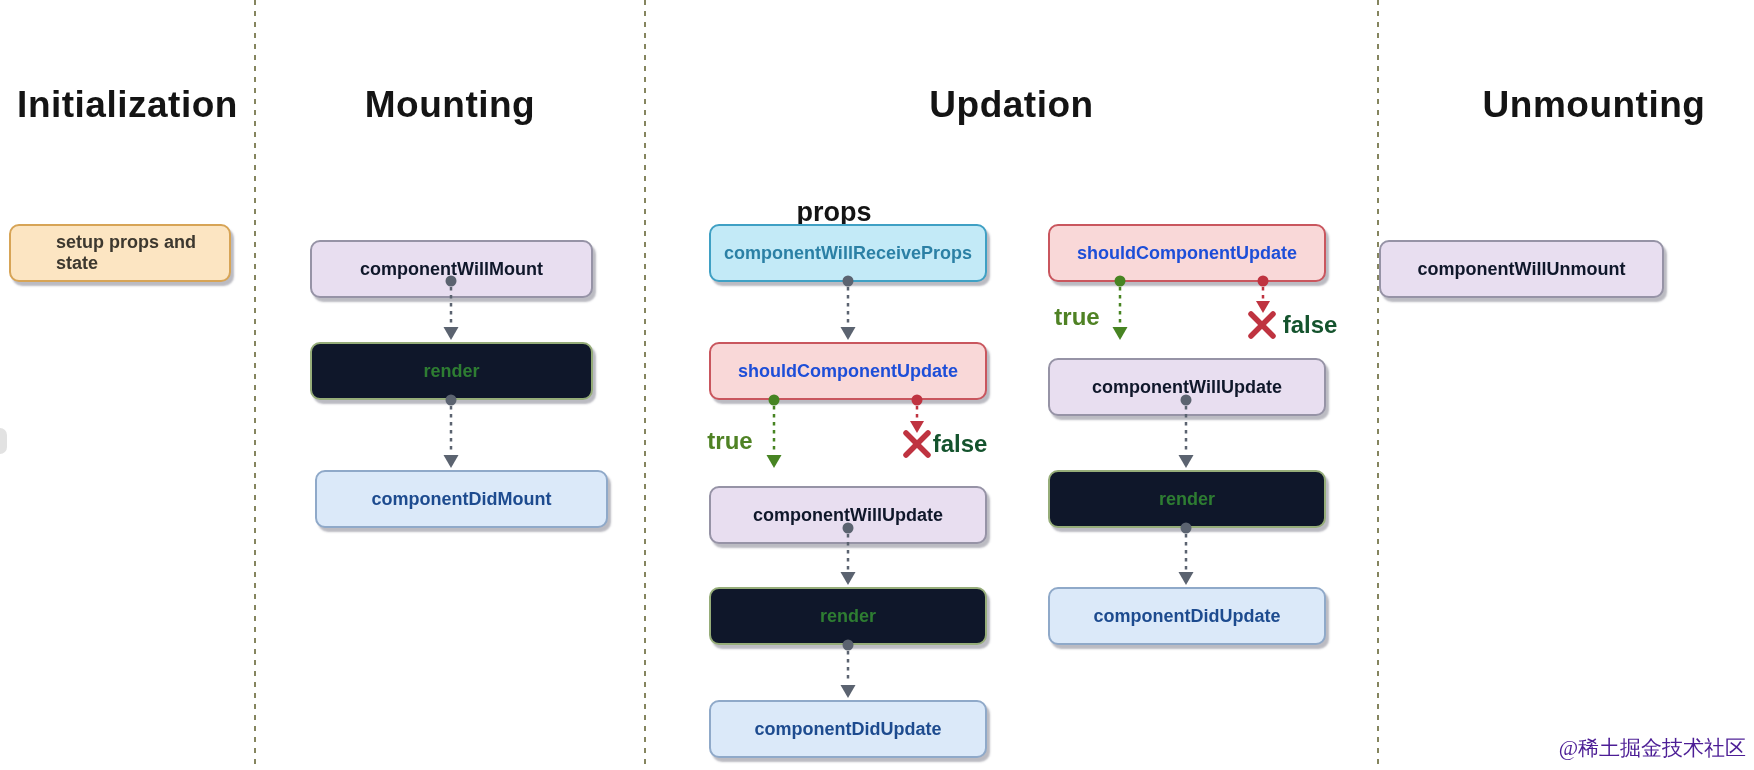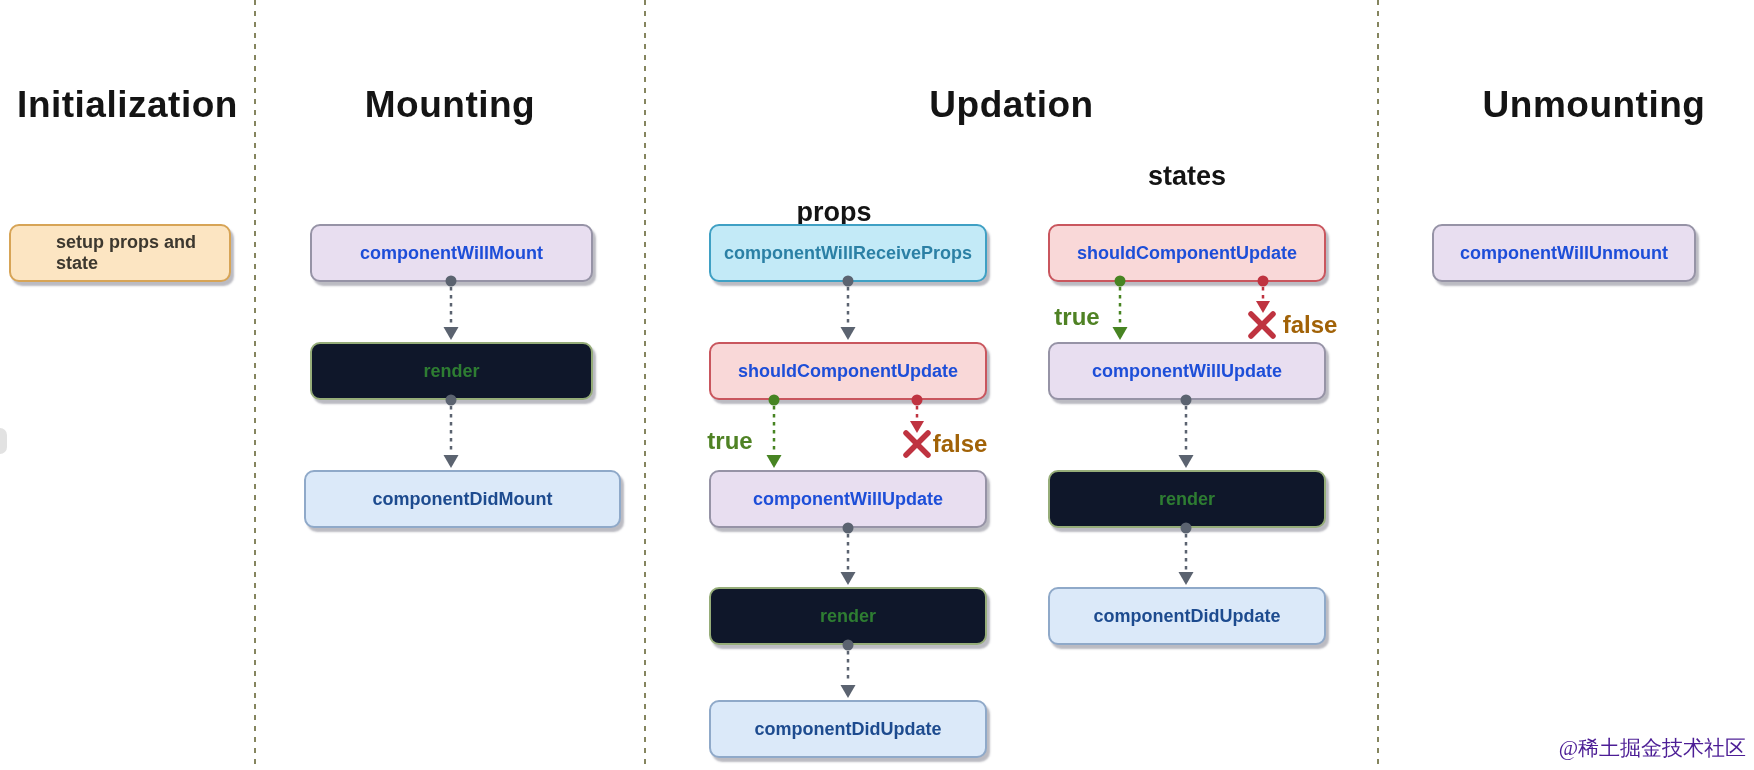--- a/index.html
+++ b/index.html
@@ -44,39 +44,39 @@
     border-radius: 10px;
     border: 2px solid;
     display: flex;
     align-items: center;
     justify-content: center;
     font-size: 18px;
     font-weight: 700;
     box-shadow: 3px 4px 2px rgba(104,104,120,0.45);
   }
   .node.orange { background: #fce5c2; border-color: #d7a456; color: #3d382f; }
-  .node.purple { background: #e8def0; border-color: #9693a6; color: #1d4ed8; }
+  .node.purple { background: #e8def0; border-color: #9693a6; color: #0f172a; margin-top: 16px; }
   .node.green  { background: #0f172a; border-color: #96ad79; color: #2e7d32; }
   .node.blue   { background: #dbe9f9; border-color: #8fa9c9; color: #1d4b8f; }
   .node.cyan   { background: #c3eaf7; border-color: #3fa0c4; color: #2b80a5; }
   .node.red    { background: #f9d8d8; border-color: #c9565e; color: #1d4ed8; }
   .arrows {
     position: absolute;
     left: 0; top: 0;
     pointer-events: none;
   }
   .branch-label {
     position: absolute;
     width: 60px;
     text-align: center;
     font-size: 24px;
     font-weight: 700;
   }
   .branch-label.true-label  { color: #4f8224; }
-  .branch-label.false-label { color: #a16207; }
+  .branch-label.false-label { color: #14532d; }
   .watermark {
     position: absolute;
     right: 8px;
     top: 734px;
     font-size: 21px;
     color: #4c1d95;
     font-family: Liberation Serif, serif;
   }
   .edge-artifact {
     position: absolute;
@@ -96,40 +96,39 @@
   <div class="separator" style="left:254px;"></div>
   <div class="separator" style="left:644px;"></div>
   <div class="separator" style="left:1377px;"></div>
 
   <div class="section-title" style="left:0; width:255px;">Initialization</div>
   <div class="section-title" style="left:255px; width:390px;">Mounting</div>
   <div class="section-title" style="left:645px; width:733px;">Updation</div>
   <div class="section-title" style="left:1378px; width:376px; padding-left:56px;">Unmounting</div>
 
   <div class="sub-title" style="left:695px; width:278px;margin-top:36px;">props</div>
-  <div class="sub-title" style="left:1048px; width:278px;">states</div>
 
   <div class="node orange" style="left:9px; top:224px; width:222px;padding-left:45px;">setup props and state</div>
 
   <div class="node purple" style="left:310px; top:224px; width:283px;">componentWillMount</div>
   <div class="node green" style="left:310px; top:342px; width:283px;">render</div>
-  <div class="node blue" style="left:304px; top:470px; width:317px;">componentDidMount</div>
+  <div class="node blue" style="left:315px; top:470px; width:293px;">componentDidMount</div>
 
   <div class="node cyan" style="left:709px; top:224px; width:278px;">componentWillReceiveProps</div>
   <div class="node red" style="left:709px; top:342px; width:278px;">shouldComponentUpdate</div>
   <div class="node purple" style="left:709px; top:470px; width:278px;">componentWillUpdate</div>
   <div class="node green" style="left:709px; top:587px; width:278px;">render</div>
   <div class="node blue" style="left:709px; top:700px; width:278px;">componentDidUpdate</div>
 
   <div class="node red" style="left:1048px; top:224px; width:278px;">shouldComponentUpdate</div>
   <div class="node purple" style="left:1048px; top:342px; width:278px;">componentWillUpdate</div>
   <div class="node green" style="left:1048px; top:470px; width:278px;">render</div>
   <div class="node blue" style="left:1048px; top:587px; width:278px;">componentDidUpdate</div>
 
-  <div class="node purple" style="left:1432px; top:224px; width:264px;">componentWillUnmount</div>
+  <div class="node purple" style="left:1379px; top:224px; width:285px;">componentWillUnmount</div>
 
   <svg class="arrows" width="1754" height="770" viewBox="0 0 1754 770">
 
     <g stroke="#5b6370" fill="#5b6370">
       <circle cx="451" cy="281" r="5.5" stroke="none"></circle>
       <line x1="451" y1="287" x2="451" y2="325" stroke-width="2.5" stroke-dasharray="3.5 4.5"></line>
       <polygon points="451,340 443.5,327 458.5,327" stroke="none"></polygon>
     </g>
 
     <g stroke="#5b6370" fill="#5b6370">

